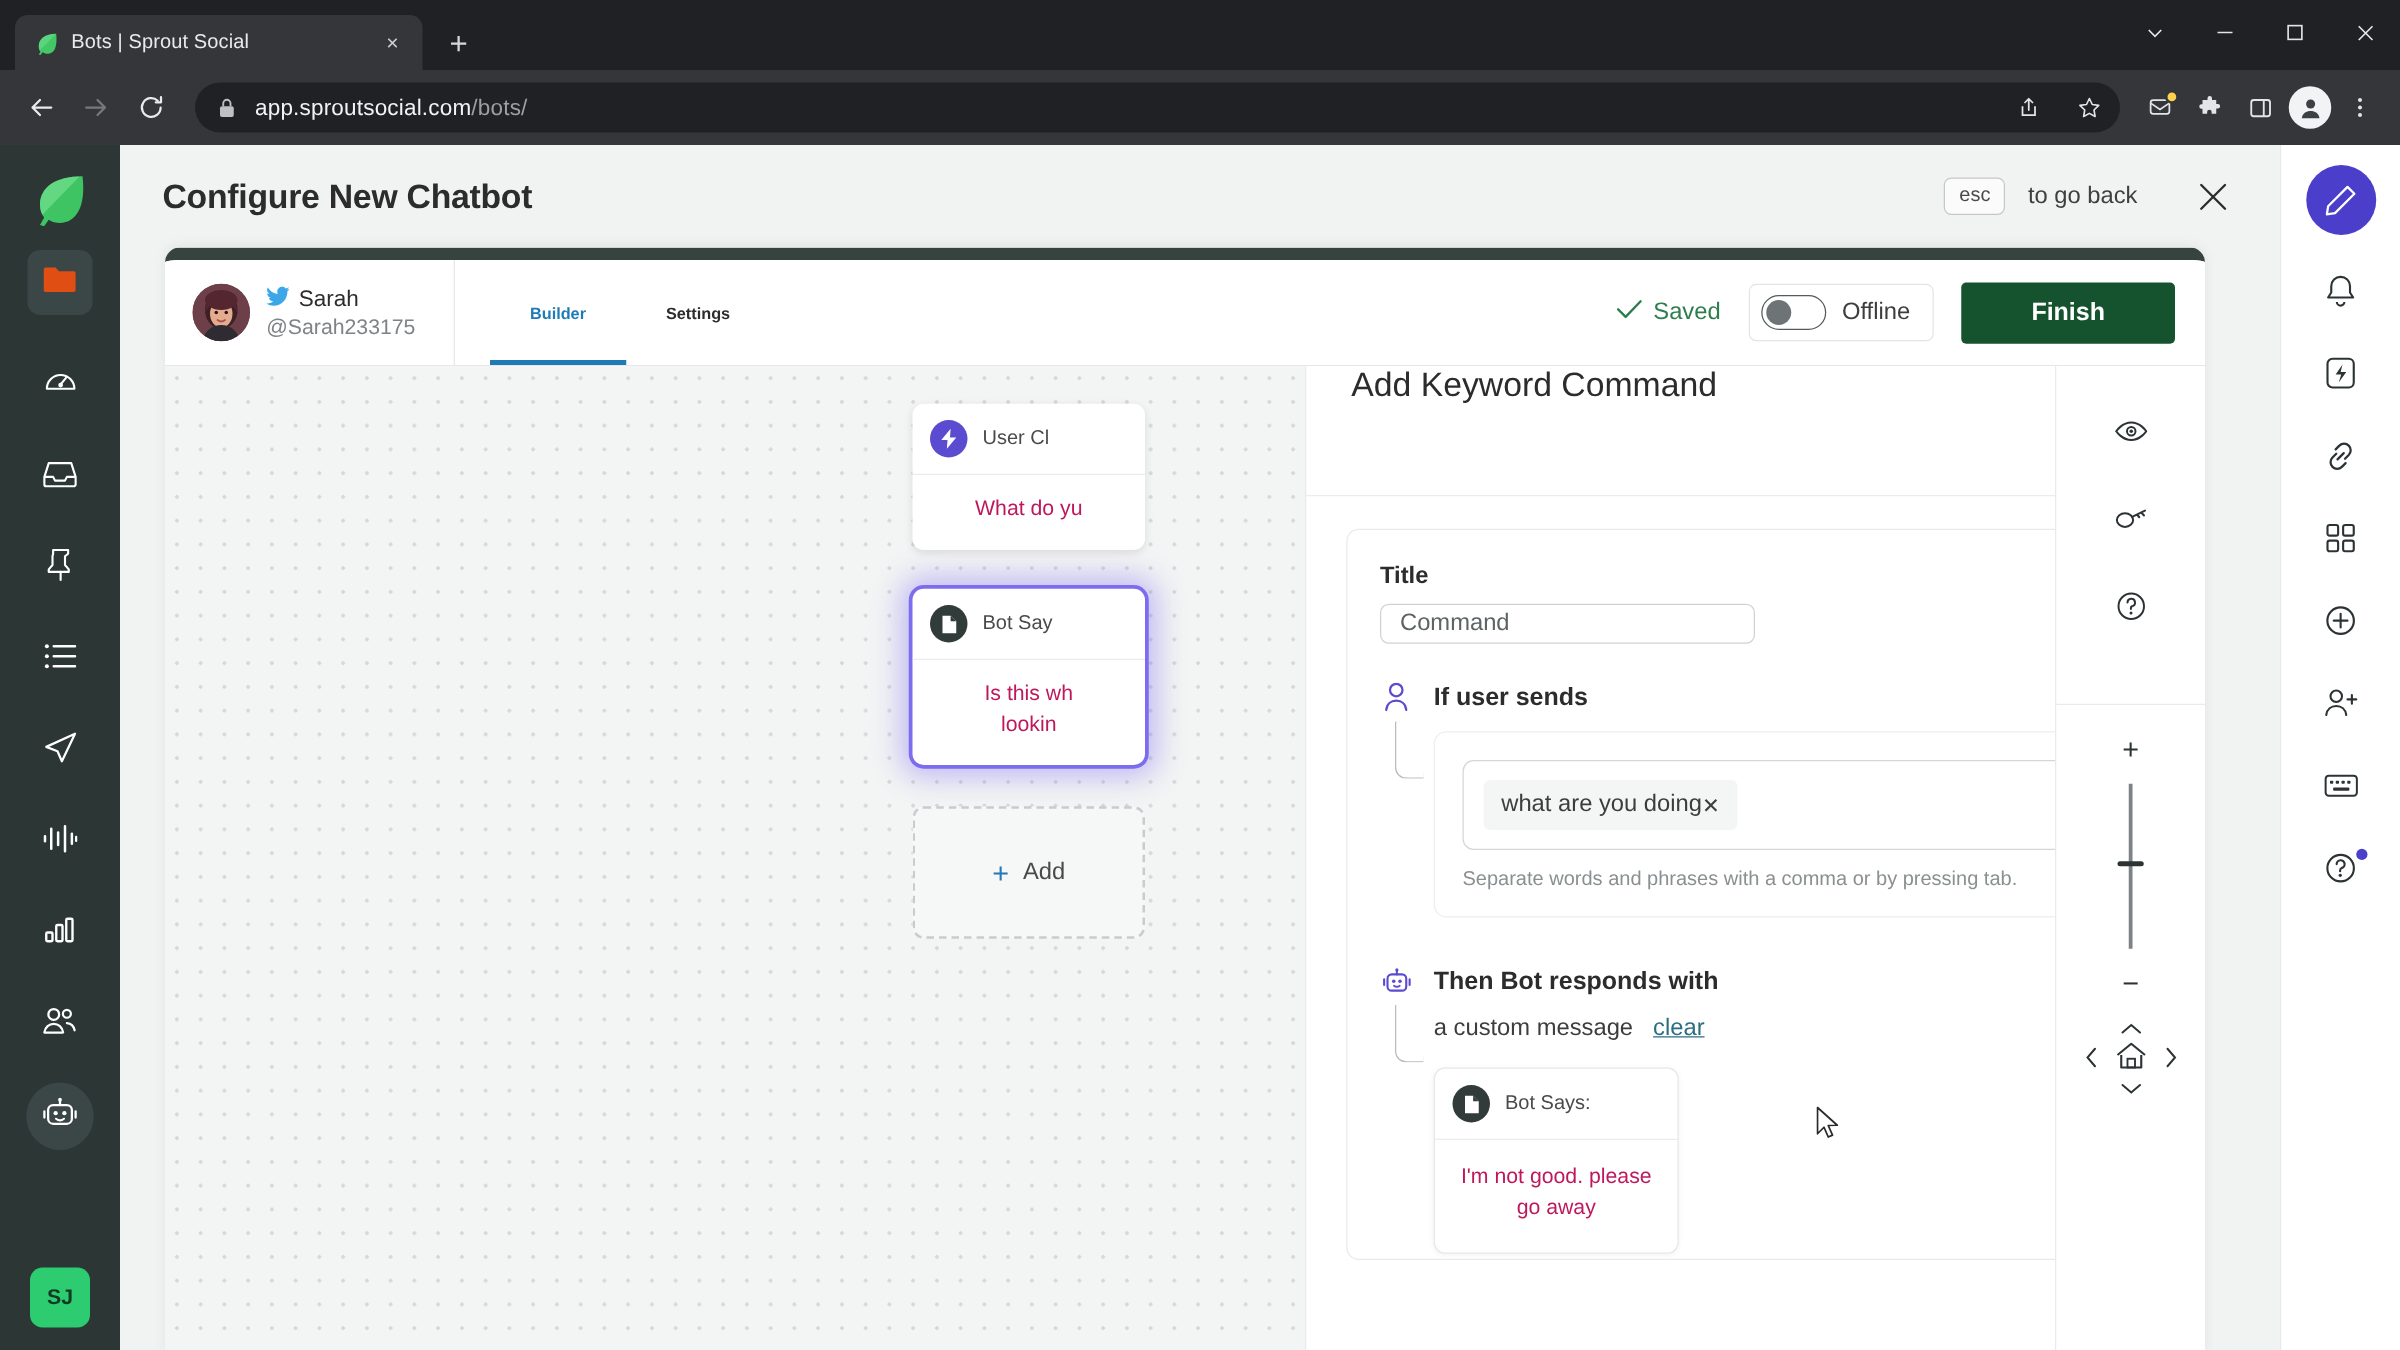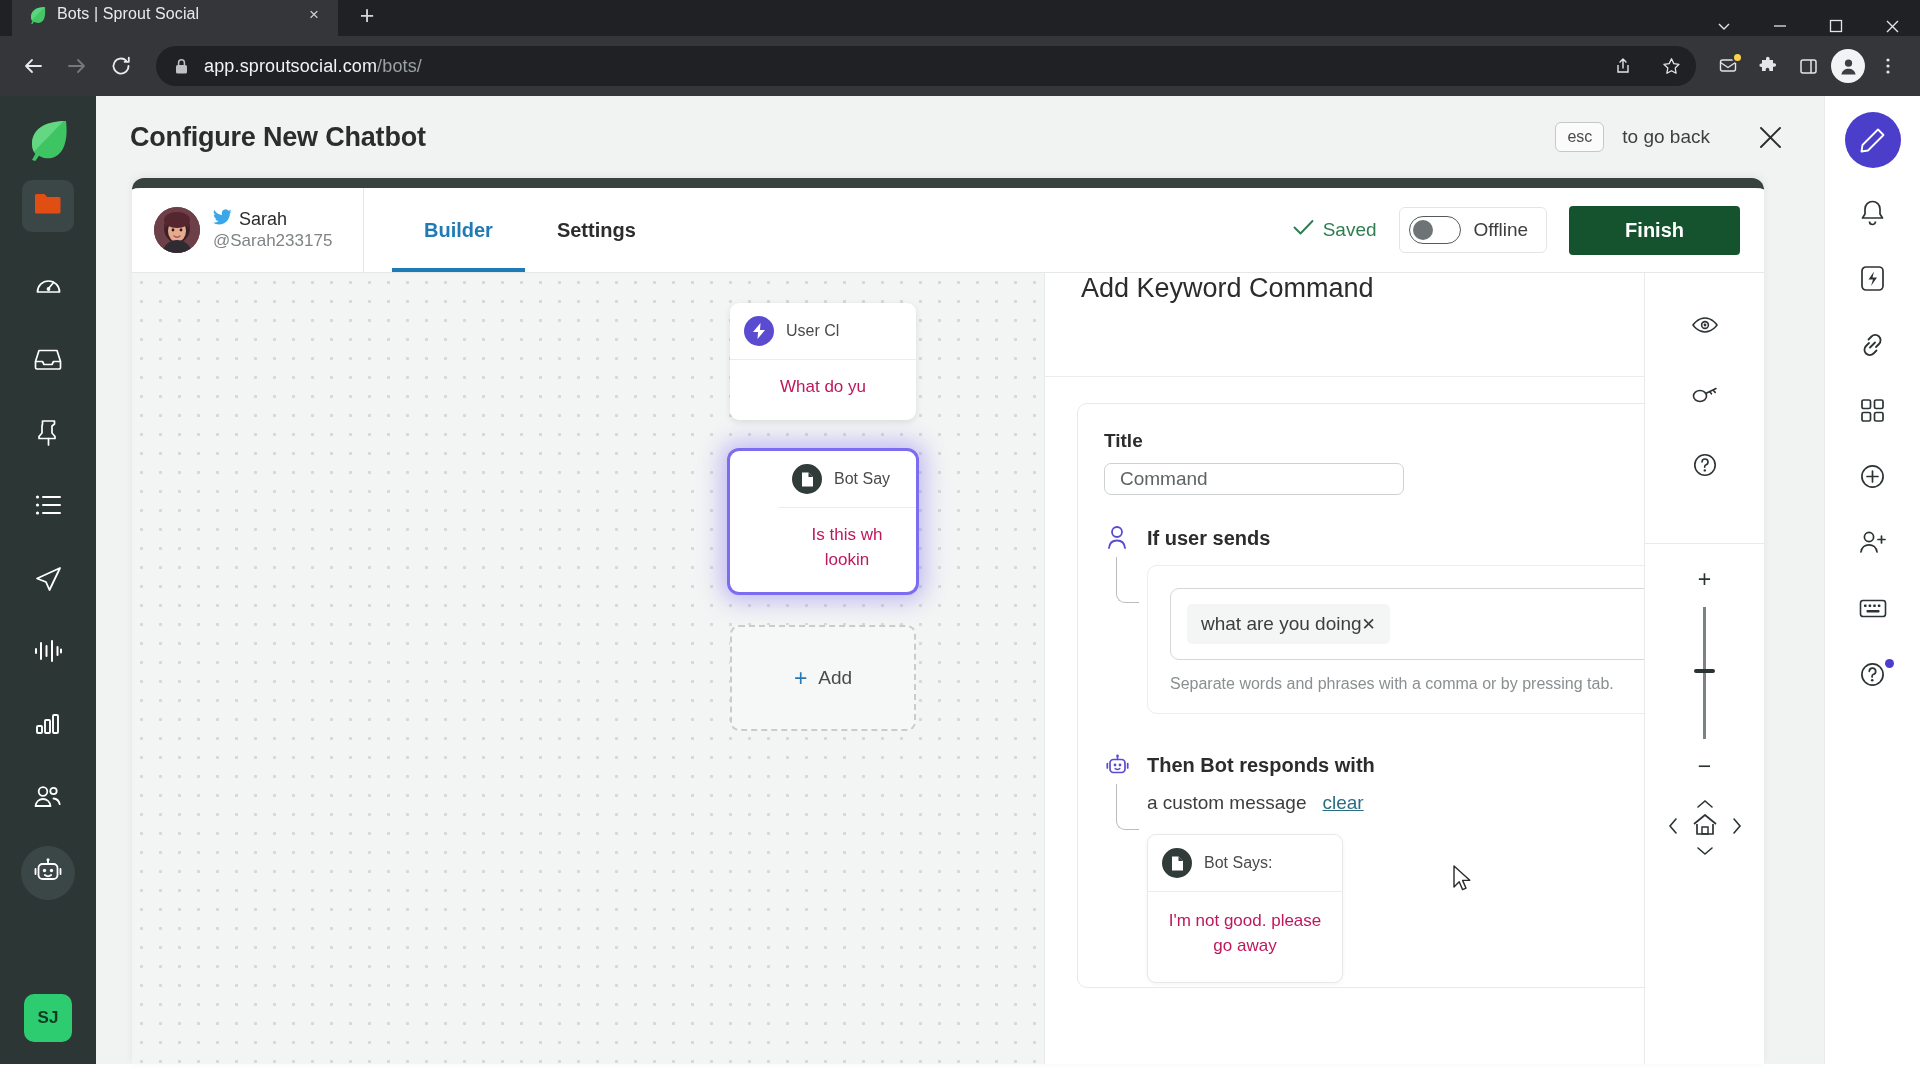--- a/index.html
+++ b/index.html
@@ -5,21 +5,21 @@
   * { box-sizing: border-box; margin: 0; padding: 0; }
   html, body { width: 1920px; height: 1080px; overflow: hidden; }
   body {
     font-family: "Liberation Sans", sans-serif;
     background: #ffffff;
     -webkit-font-smoothing: antialiased;
   }
 
   
   .browser-chrome { width: 1920px; background: #202124; }
-  .tabstrip { height: 36px; display: flex; align-items: flex-end; padding-left: 12px; position: relative; }
+  .tabstrip { height: 56px; display: flex; align-items: flex-end; padding-left: 12px; position: relative; }
   .tab {
     width: 326px; height: 44px; background: #35363a; border-radius: 10px 10px 0 0;
     display: flex; align-items: center; padding: 0 12px 0 16px; gap: 10px; position: relative;
   }
   .tab-favicon {
     width: 19px; height: 19px; flex: 0 0 19px; position: relative;
   }
   .tab-favicon svg { display: block; }
   .tab-title {
     flex: 1; color: #e8eaed; font-size: 16px; white-space: nowrap; overflow: hidden;
@@ -139,21 +139,21 @@
   .acct-avatar {
     width: 46px; height: 46px; border-radius: 50%; flex: 0 0 46px; overflow: hidden;
     background: #7a4a53; position: relative;
   }
   .acct-meta { min-width: 0; }
   .acct-name-row { display: flex; align-items: center; gap: 7px; }
   .acct-name { font-size: 18px; color: #2c2c2c; }
   .acct-handle { font-size: 17px; color: #7e8385; margin-top: 1px; }
   .tabs { display: flex; align-items: stretch; padding-left: 28px; }
   .btab {
-    display: flex; align-items: center; padding: 0 32px; font-size: 20px; font-weight: bold;
+    display: flex; align-items: center; padding: 0 32px; font-size: 13px; font-weight: bold;
     color: #2c2c2c; position: relative; text-align: center;
   }
   .btab.active { color: #1f7bb6; }
   .btab.active::after {
     content: ""; position: absolute; left: 0; right: 0; bottom: 0; height: 4px; background: #1f7bb6;
   }
   .topbar-right { margin-left: auto; display: flex; align-items: center; gap: 22px; padding-right: 24px; }
   .saved { display: flex; align-items: center; gap: 9px; color: #2e7d4f; font-size: 19px; }
   .toggle-pill {
     display: flex; align-items: center; gap: 13px; border: 1px solid #e3e4e5; border-radius: 6px;
@@ -193,21 +193,20 @@
   }
   .node-icon.user-click { background: #5b4bd1; }
   .node-icon.bot-says { background: #303b3a; }
   .node-title { font-size: 16px; color: #4a4a4a; white-space: nowrap; }
   .node-body {
     border-top: 1px solid #ececec; padding: 15px 14px 20px; font-size: 17px; color: #be185d;
     text-align: center; line-height: 1.45;
   }
   .node.selected {
     box-shadow: 0 0 0 3px #7c6cf0, 0 0 22px 9px rgba(124,108,240,.42);
-    padding-left: 48px;
   }
   .add-node {
     position: absolute; border: 2px dashed #c9cbcd; border-radius: 9px; background: #f6f7f7;
     display: flex; align-items: center; justify-content: center; gap: 11px;
     font-size: 19px; color: #4a4a4a;
   }
   .add-plus { color: #2878b5; font-size: 23px; line-height: 1; }
 
   
   .drawer {

